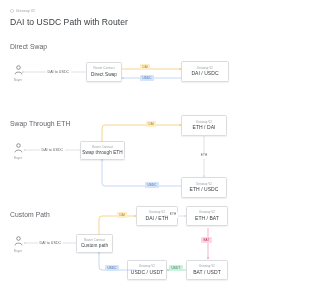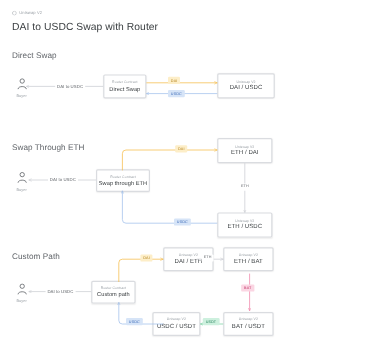--- a/index.html
+++ b/index.html
@@ -84,21 +84,21 @@
 <div class="page">
 
   <div class="brand">
     <span>
       <svg width="4" height="4" viewBox="0 0 8 8">
           <path d="M4 0.5 L1 2.2 L1 5.6 L4 7.4 L7 5.6 L7 2.2 Z" fill="none" stroke="#9aa0a6" stroke-width="0.8"></path>
         </svg>
     </span>
     <span>Uniswap V2</span>
   </div>
-  <div class="title">DAI to USDC Swap with Router</div>
+  <div class="title">DAI to USDC Path with Router</div>
 
   <svg class="wires">
     <defs>
       <marker id="ag" markerWidth="5" markerHeight="5" refX="4" refY="2.5" orient="auto">
         <path d="M0,0.6 L4,2.5 L0,4.4" fill="none" stroke="#c9ccd1" stroke-width="0.7"></path>
       </marker>
       <marker id="ao" markerWidth="5" markerHeight="5" refX="4" refY="2.5" orient="auto">
         <path d="M0,0.6 L4,2.5 L0,4.4" fill="none" stroke="#f5b942" stroke-width="0.7"></path>
       </marker>
       <marker id="ab" markerWidth="5" markerHeight="5" refX="4" refY="2.5" orient="auto">

